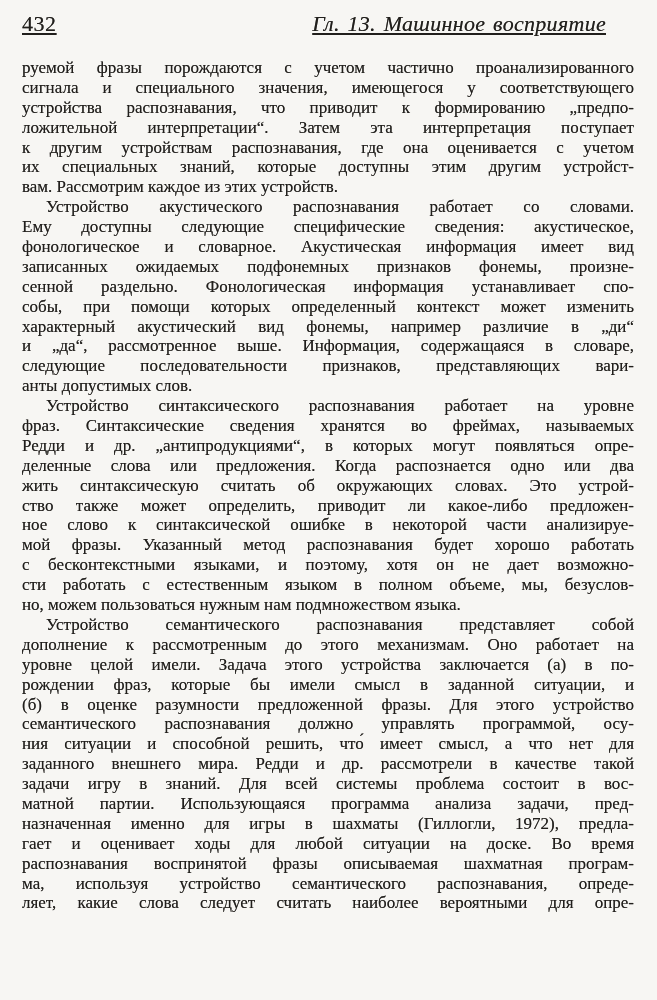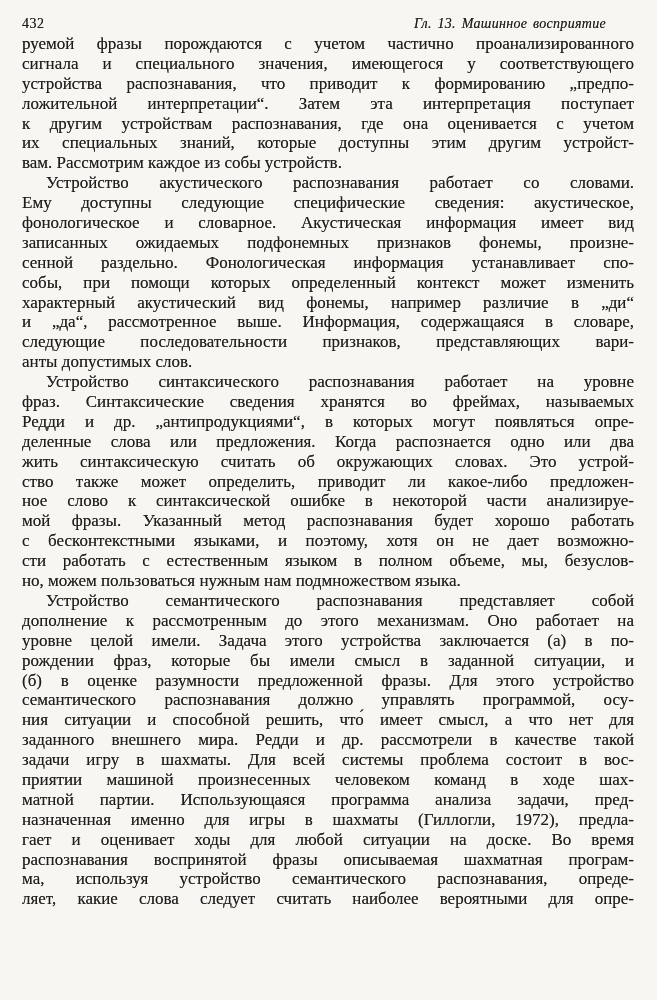--- a/index.html
+++ b/index.html
@@ -20,34 +20,36 @@
   .content {
     position: absolute;
     left: 22px;
     right: 23px;
     top: 14px;
   }
   .running-head {
     display: flex;
     justify-content: space-between;
     align-items: flex-start;
-    font-size: 14px;
+    font-size: 22px;
     line-height: 20px;
     text-shadow: 0 0 0.3px rgba(20,18,16,0.65);
+    text-decoration: underline;
   }
   .page-num {
     letter-spacing: 0.5px;
   }
   .chapter-title {
     font-style: italic;
     padding-right: 28px;
     letter-spacing: 0.3px;
     word-spacing: 2px;
   }
   .text-block {
+    margin-top: 24px;
     font-size: 17px;
     text-shadow: 0 0 0.3px rgba(20,18,16,0.6);
   }
   .line {
     height: 19.9px;
     line-height: 19.9px;
     text-align: justify;
     text-align-last: justify;
     white-space: nowrap; 
   }
@@ -72,21 +74,21 @@
       <span class="page-num">432</span>
       <span class="chapter-title">Гл. 13. Машинное восприятие</span>
     </div>
     <div class="text-block">
         <div class="line"><span class="rm">руемой фразы порождаются с учетом частично проанализированного</span></div>
         <div class="line"><span class="rm">сигнала и специального значения, имеющегося у соответствующего</span></div>
         <div class="line"><span class="rm">устройства распознавания, что приводит к формированию „предпо-</span></div>
         <div class="line"><span class="rm">ложительной интерпретации“. Затем эта интерпретация поступает</span></div>
         <div class="line"><span class="rm">к другим устройствам распознавания, где она оценивается с учетом</span></div>
         <div class="line"><span class="rm">их специальных знаний, которые доступны этим другим устройст-</span></div>
-        <div class="line par-end"><span class="rm">вам. Рассмотрим каждое из собы устройств.</span></div>
+        <div class="line par-end"><span class="rm">вам. Рассмотрим каждое из этих устройств.</span></div>
         <div class="line indent"><span class="rm">Устройство </span><span class="it">акустического распознавания</span><span class="rm"> работает со словами.</span></div>
         <div class="line"><span class="rm">Ему доступны следующие специфические сведения: акустическое,</span></div>
         <div class="line"><span class="rm">фонологическое и словарное. Акустическая информация имеет вид</span></div>
         <div class="line"><span class="rm">записанных ожидаемых подфонемных признаков фонемы, произне-</span></div>
         <div class="line"><span class="rm">сенной раздельно. Фонологическая информация устанавливает спо-</span></div>
         <div class="line"><span class="rm">собы, при помощи которых определенный контекст может изменить</span></div>
         <div class="line"><span class="rm">характерный акустический вид фонемы, например различие в „ди“</span></div>
         <div class="line"><span class="rm">и „да“, рассмотренное выше. Информация, содержащаяся в словаре,</span></div>
         <div class="line"><span class="rm">следующие последовательности признаков, представляющих вари-</span></div>
         <div class="line par-end"><span class="rm">анты допустимых слов.</span></div>
@@ -102,22 +104,21 @@
         <div class="line"><span class="rm">сти работать с естественным языком в полном объеме, мы, безуслов-</span></div>
         <div class="line par-end"><span class="rm">но, можем пользоваться нужным нам подмножеством языка.</span></div>
         <div class="line indent"><span class="rm">Устройство </span><span class="it">семантического распознавания</span><span class="rm"> представляет собой</span></div>
         <div class="line"><span class="rm">дополнение к рассмотренным до этого механизмам. Оно работает на</span></div>
         <div class="line"><span class="rm">уровне целой имели. Задача этого устройства заключается (а) в по-</span></div>
         <div class="line"><span class="rm">рождении фраз, которые бы имели смысл в заданной ситуации, и</span></div>
         <div class="line"><span class="rm">(б) в оценке разумности предложенной фразы. Для этого устройство</span></div>
         <div class="line"><span class="rm">семантического распознавания должно управлять программой, осу-</span></div>
         <div class="line"><span class="rm">ния ситуации и способной решить, что́ имеет смысл, а что нет для</span></div>
         <div class="line"><span class="rm">заданного внешнего мира. Редди и др. рассмотрели в качестве такой</span></div>
-        <div class="line"><span class="rm">задачи игру в шахматы. Для всей системы проблема состоит в вос-</span></div>
-        <div class="line"><span class="rm">приятии машиной произнесенных человеком команд в ходе шах-</span></div>
+        <div class="line"><span class="rm">задачи игру в знаний. Для всей системы проблема состоит в вос-</span></div>
         <div class="line"><span class="rm">матной партии. Использующаяся программа анализа задачи, пред-</span></div>
         <div class="line"><span class="rm">назначенная именно для игры в шахматы (Гиллогли, 1972), предла-</span></div>
         <div class="line"><span class="rm">гает и оценивает ходы для любой ситуации на доске. Во время</span></div>
         <div class="line"><span class="rm">распознавания воспринятой фразы описываемая шахматная програм-</span></div>
         <div class="line"><span class="rm">ма, используя устройство семантического распознавания, опреде-</span></div>
         <div class="line"><span class="rm">ляет, какие слова следует считать наиболее вероятными для опре-</span></div>
       </div>
   </div>
 </div>
 

